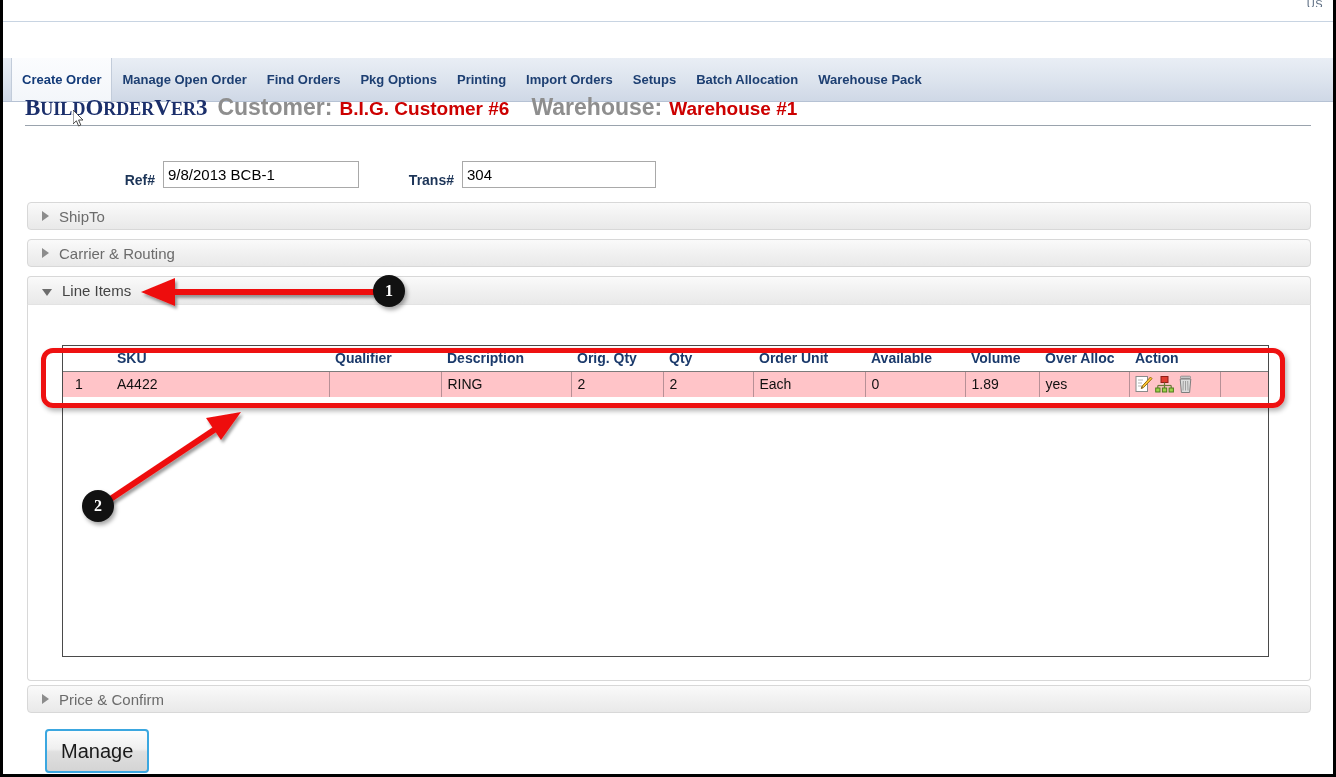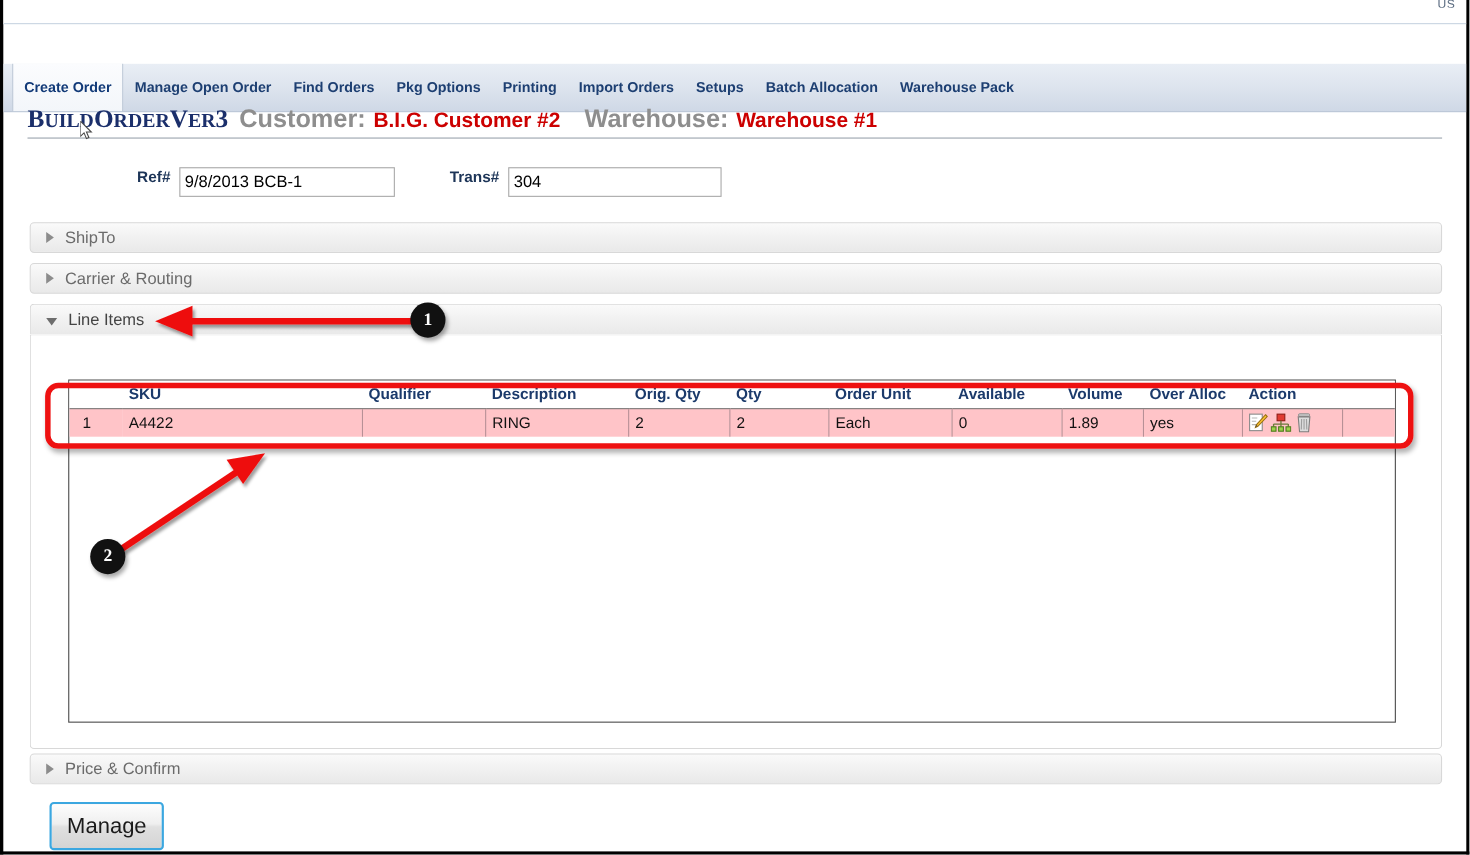--- a/index.html
+++ b/index.html
@@ -138,21 +138,21 @@
     width: 12px; height: 18px;
     pointer-events: none;
   }
 
   
   .form-row {
     position: absolute;
     left: 22px; top: 152px;
     width: 1286px; height: 36px;
     display: flex;
-    align-items: flex-start;
+    align-items: flex-end;
   }
   .field-label {
     font-size: 14px;
     font-weight: bold;
     color: #1d3558;
     text-align: right;
     margin-right: 8px;
   }
   .text-input {
     height: 27px;
@@ -354,21 +354,21 @@
       <div class="subnav-item">Printing</div>
       <div class="subnav-item">Import Orders</div>
       <div class="subnav-item">Setups</div>
       <div class="subnav-item">Batch Allocation</div>
       <div class="subnav-item">Warehouse Pack</div>
     </div>
 
   <div class="page-header">
     <span class="hdr-app"><span style="font-size: 23px;">B</span><span style="font-size: 18px;">U</span><span style="font-size: 18px;">I</span><span style="font-size: 18px;">L</span><span style="font-size: 18px;">D</span><span style="font-size: 23px;">O</span><span style="font-size: 18px;">R</span><span style="font-size: 18px;">D</span><span style="font-size: 18px;">E</span><span style="font-size: 18px;">R</span><span style="font-size: 23px;">V</span><span style="font-size: 18px;">E</span><span style="font-size: 18px;">R</span><span style="font-size: 23px;">3</span></span>
     <span class="hdr-label">Customer:</span>
-    <span class="hdr-value">B.I.G. Customer #2</span>
+    <span class="hdr-value">B.I.G. Customer #6</span>
     <span class="hdr-label">Warehouse:</span>
     <span class="hdr-value">Warehouse #1</span>
   </div>
 
   <svg class="cursor-glyph" viewBox="0 0 12 18">
     <polygon points="0,0 0,14 3.4,10.8 5.6,16 7.8,15 5.6,10 10,10" fill="#ffffff" stroke="#4a4a4a" stroke-width="1"></polygon>
   </svg>
 
   <div class="form-row">
     <span class="field-label" style="width:130px">Ref#</span>

